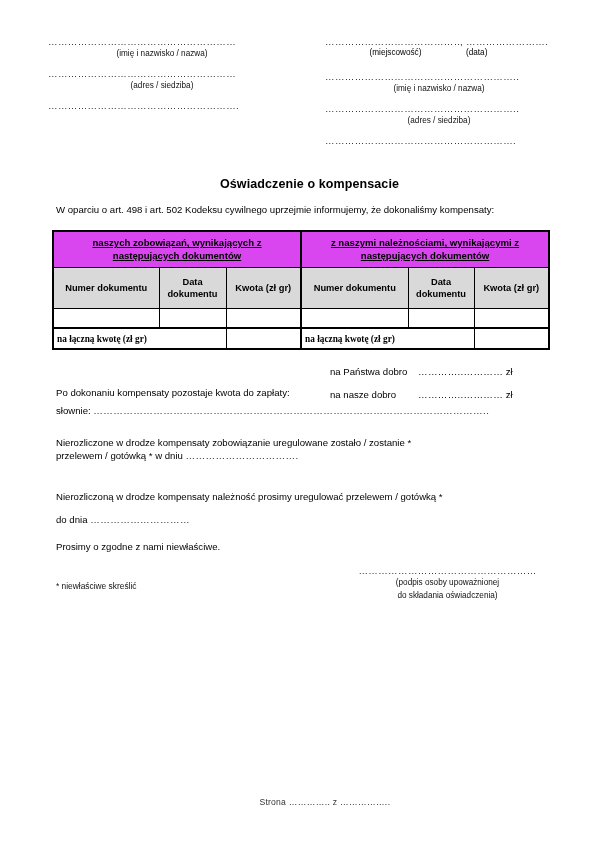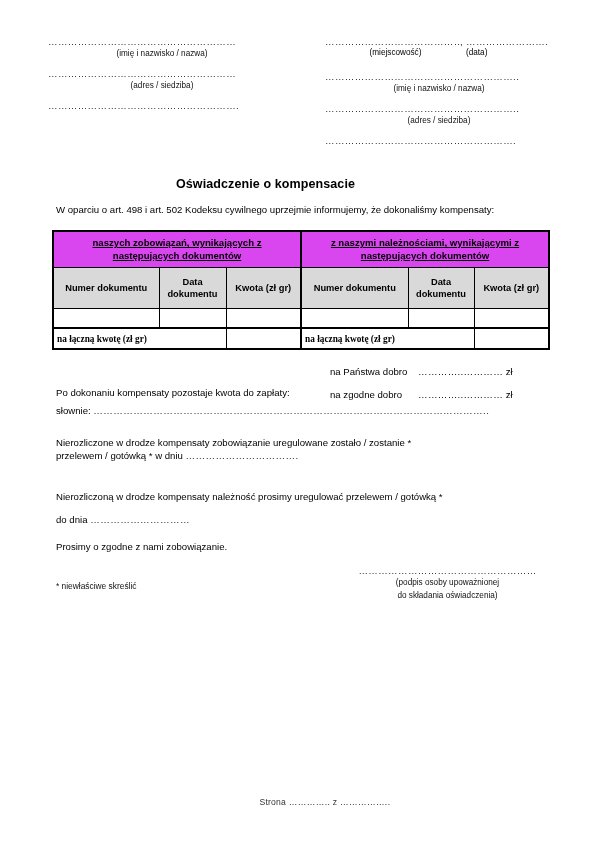--- a/index.html
+++ b/index.html
@@ -69,20 +69,21 @@
   
   .title {
     position: absolute;
     top: 177px;
     left: 0;
     width: 531px;
     text-align: center;
     font-size: 12.5px;
     font-weight: bold;
     letter-spacing: 0.1px;
+    padding-left: 44px;
   }
 
   .intro {
     position: absolute;
     top: 203px;
     left: 56px;
     width: 500px;
     font-size: 9.6px;
     line-height: 13px;
   }
@@ -282,42 +283,42 @@
   </table>
 
   <div class="para p-rest">Po dokonaniu kompensaty pozostaje kwota do zapłaty:</div>
 
   <div class="para p-amt1">
     <span class="amt-label">na Państwa dobro</span><span class="amt-dots">…………..…………</span>
     <span>zł</span>
   </div>
 
   <div class="para p-amt2">
-    <span class="amt-label">na zgodne dobro</span><span class="amt-dots">…………..…………</span>
+    <span class="amt-label">na nasze dobro</span><span class="amt-dots">…………..…………</span>
     <span>zł</span>
   </div>
 
   <div class="para p-slownie">
     <span>słownie:</span>
     <span class="dots-inline">………………………………………………………………………………………………………..</span>
   </div>
 
   <div class="para p-n1a">Nierozliczone w drodze kompensaty zobowiązanie uregulowane zostało / zostanie *</div>
   <div class="para p-n1b">
     <span>przelewem  /  gotówką *  w  dniu</span>
     <span class="dots-inline">…………………………….</span>
   </div>
 
   <div class="para p-n2a">Nierozliczoną  w  drodze  kompensaty  należność  prosimy  uregulować  przelewem  /  gotówką *</div>
   <div class="para p-n2b">
     <span>do dnia</span>
     <span class="dots-inline">…………………………</span>
   </div>
 
-  <div class="para p-prosimy">Prosimy o zgodne z nami zobowiązanie.</div>
+  <div class="para p-prosimy">Prosimy o zgodne z nami niewłaściwe.</div>
 
   <div class="sig-block">
     <div class="sig-line">………………………………………………</div>
     <div class="sig-cap">(podpis osoby upoważnionej</div>
     <div class="sig-cap">do składania oświadczenia)</div>
   </div>
 
   <div class="footnote">* niewłaściwe skreślić</div>
 
   <div class="pagefoot">

